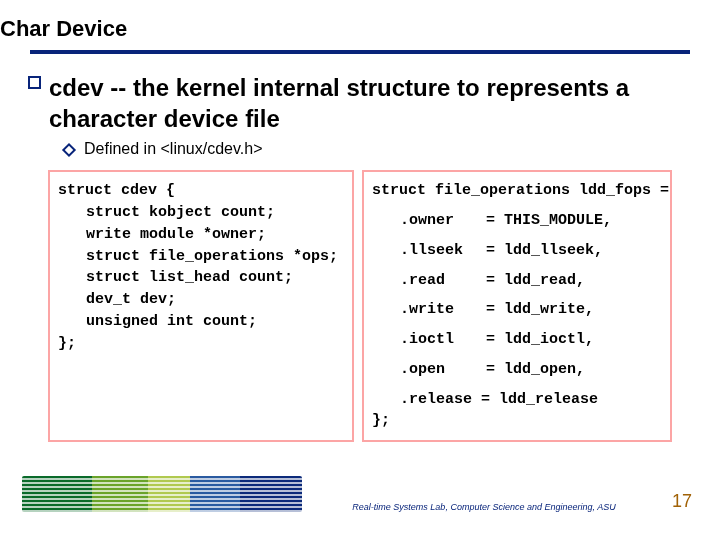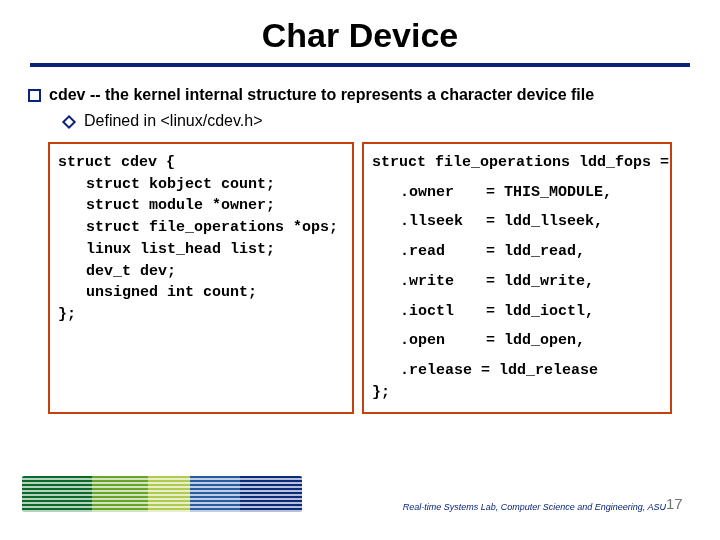--- a/index.html
+++ b/index.html
@@ -9,24 +9,23 @@
     font-family: Arial, Helvetica, sans-serif;
     background: #fff;
     overflow: hidden;
   }
   .slide {
     width: 720px; height: 540px;
     position: relative;
     padding: 0;
   }
   .title {
-    text-align: center;
     color: #000;
     font-weight: bold;
-    font-size: 34px;
+    font-size: 22px;
     padding-top: 16px;
     padding-bottom: 6px;
   }
   .hr-main {
     margin: 2px 30px 0 30px;
     border: none;
     border-top: 4px solid #08247a;
     height: 0;
   }
   .content {
@@ -38,21 +37,21 @@
   }
   .b1 .bullet-sq {
     display: inline-block;
     width: 13px; height: 13px;
     border: 2px solid #08247a;
     margin-top: 4px;
     flex: 0 0 auto;
   }
   .b1 .txt {
     color: #000;
-    font-size: 16px;
+    font-size: 24px;
     font-weight: bold;
     line-height: 1.3;
     margin-left: 8px;
   }
   .b2 {
     display: flex;
     margin: 6px 0 0 36px;
   }
   .b2 .bullet-dia {
     width: 10px; height: 10px;
@@ -65,21 +64,21 @@
     color: #000;
     font-size: 16px;
     margin-left: 10px;
   }
   .codes {
     display: flex;
     gap: 8px;
     margin: 12px 20px 0 20px;
   }
   .codebox {
-    border: 2px solid #c2410c;
+    border: 2px solid #fca5a5;
     padding: 8px 8px;
     font-family: "Courier New", Courier, monospace;
     font-size: 15px;
     font-weight: bold;
     color: #000;
     line-height: 1.45;
     white-space: pre;
     overflow: hidden;
   }
   .codebox.left { flex: 0 0 306px; }
@@ -95,30 +94,30 @@
   }
   .footer-graphic {
     width: 280px; height: 36px;
     background:
       repeating-linear-gradient(0deg, rgba(255,255,255,0.7) 0 2px, rgba(0,0,0,0) 2px 4px),
       linear-gradient(90deg, #0a6a2a 0 25%, #6aa32a 25% 45%, #b0c94f 45% 60%, #2a5aa0 60% 78%, #0c2a7a 78% 100%);
     border-radius: 2px;
   }
   .footer-text {
     flex: 1;
-    text-align: right;
+    text-align: center;
     color: #08247a;
     font-size: 9px;
     font-style: italic;
   }
   .pagenum {
-    color: #737373;
-    font-size: 15px;
+    color: #a16207;
+    font-size: 18px;
     width: 32px;
-    text-align: left;
+    text-align: center;
   }
   .idc { display:inline-block; }
   .fld { display:inline-block; min-width:68px; }
   .eqv { display:inline-block;margin-top:8px; }
 </style>
 </head>
 <body>
 
 <div class="slide">
 
@@ -132,21 +131,21 @@
       <span class="txt">cdev -- the kernel internal structure to represents a character device file</span>
     </div>
 
     <div class="b2">
       <span class="bullet-dia"></span>
       <span class="txt">Defined in &lt;linux/cdev.h&gt;</span>
     </div>
 
     <div class="codes">
 
-      <div class="codebox left"><span class="row">struct cdev {</span><span class="ind1">struct kobject count;</span><span class="ind1">struct module *owner;</span><span class="ind1">struct file_operations *ops;</span><span class="ind1">linux list_head list;</span><span class="ind1">dev_t dev;</span><span class="ind1">unsigned int count;</span><span class="row">};</span></div>
+      <div class="codebox left"><span class="row">struct cdev {</span><span class="ind1">struct kobject count;</span><span class="ind1">write module *owner;</span><span class="ind1">struct file_operations *ops;</span><span class="ind1">struct list_head count;</span><span class="ind1">dev_t dev;</span><span class="ind1">unsigned int count;</span><span class="row">};</span></div>
 
       <div class="codebox right"><span class="row">struct file_operations ldd_fops = {</span><span class="ind1"><span class="fld idc">.owner</span>  <span class="eqv">= THIS_MODULE,</span></span><span class="ind1"><span class="fld idc">.llseek</span>  <span class="eqv">= ldd_llseek,</span></span><span class="ind1"><span class="fld idc">.read</span>  <span class="eqv">= ldd_read,</span></span><span class="ind1"><span class="fld idc">.write</span>  <span class="eqv">= ldd_write,</span></span><span class="ind1"><span class="fld idc">.ioctl</span>  <span class="eqv">= ldd_ioctl,</span></span><span class="ind1"><span class="fld idc">.open</span>  <span class="eqv">= ldd_open,</span></span><span class="ind1"><span class="fld idc">.release</span> <span class="eqv">= ldd_release</span></span><span class="row">};</span></div>
 
     </div>
 
   </div>
 
   <div class="footer">
     <div class="footer-graphic"></div>
     <div class="footer-text">Real-time Systems Lab, Computer Science and Engineering, ASU</div>

